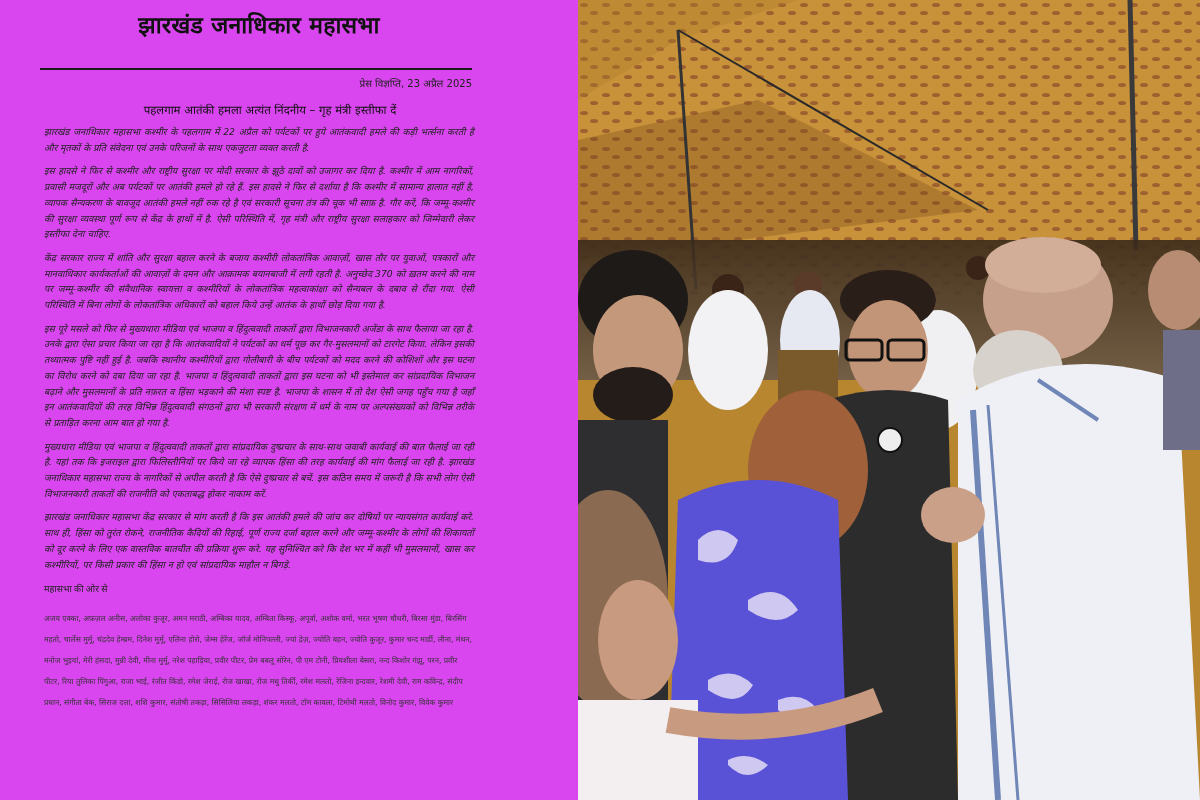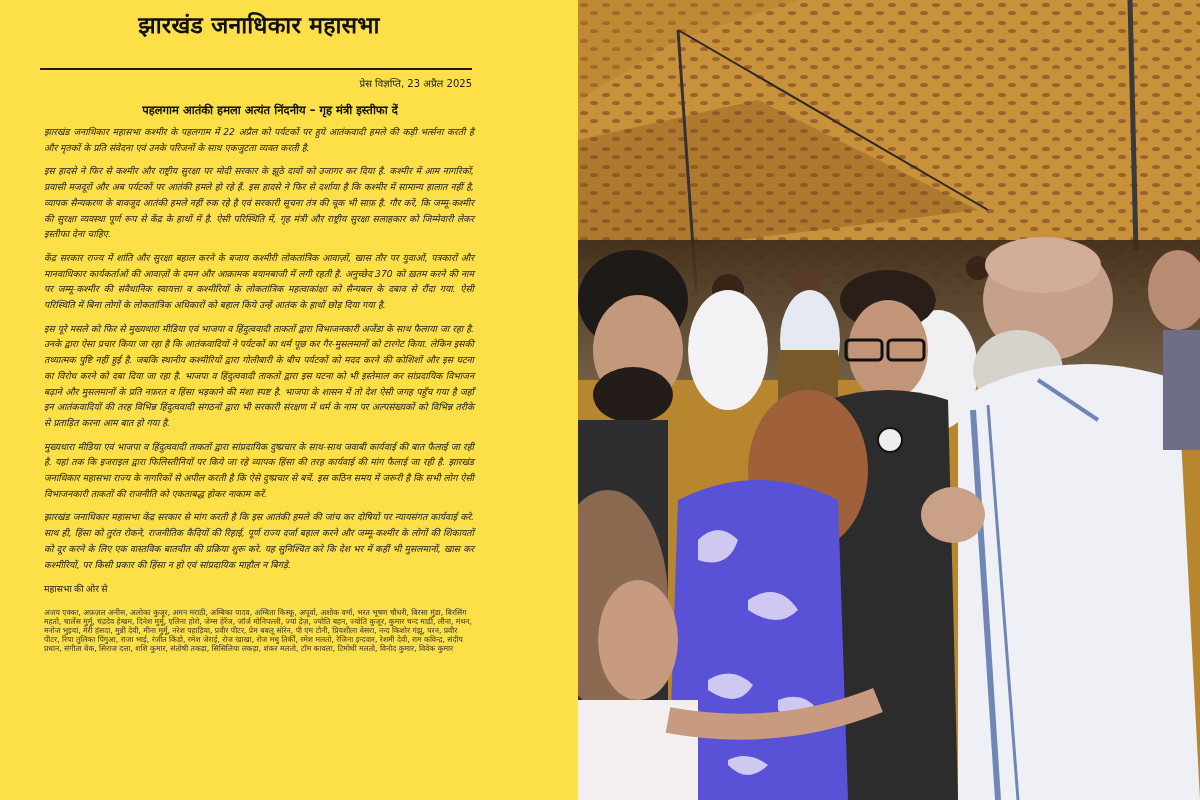--- a/index.html
+++ b/index.html
@@ -3,49 +3,49 @@
 <meta charset="utf-8">
 <style>
   html, body { margin: 0; padding: 0; }
   body {
     width: 1200px; height: 800px; overflow: hidden; position: relative;
     background: #ffffff;
     font-family: "DejaVu Sans", "Liberation Sans", sans-serif;
   }
   .doc {
     position: absolute; left: 0; top: 0; width: 578px; height: 800px;
-    background: #fde047; color: #1a1a1a; box-sizing: border-box;
+    background: #d946ef; color: #1a1a1a; box-sizing: border-box;
     padding: 0 100px 0 44px;
   }
   .doc .title {
     position: absolute; left: 0; width: 518px; top: 8px; text-align: center;
     font-size: 23px; font-weight: bold; color: #111; letter-spacing: 0.2px;
   }
   .doc .subtitle {
     position: absolute; left: 0; width: 518px; top: 45px; text-align: center;
     font-size: 12px; font-weight: bold; color: #111;
   }
   .doc .rule {
     position: absolute; left: 40px; top: 68px; width: 432px; height: 2px; background: #1a1a1a;
   }
   .doc .date {
     position: absolute; right: 106px; top: 76px; font-size: 10px; color: #222;
   }
   .doc .headline {
     position: absolute; left: 0; width: 540px; top: 102px; text-align: center;
-    font-size: 11.5px; font-weight: bold; color: #111;
+    font-size: 11.5px; font-weight: normal; color: #111;
   }
   .doc .body {
     position: absolute; left: 44px; top: 124px; width: 430px;
     font-size: 9.2px; line-height: 15.7px; color: #222; text-align: justify;
   }
   .doc .body p { margin: 0 0 8px 0; font-style: italic; }
   .doc .signoff { margin: 10px 0 10px 0; font-size: 9.2px; font-family: Liberation Serif, serif; }
   .doc .names {
-    font-size: 7.6px; line-height: 9px; color: #333; text-align: left;
+    font-size: 7.6px; line-height: 21px; color: #333; text-align: left;
   }
 
   .photo {
     position: absolute; left: 578px; top: 0; width: 622px; height: 800px; overflow: hidden;
     background: #b8862f;
   }
   .photo svg { display: block; }
 </style>
 </head>
 <body>

